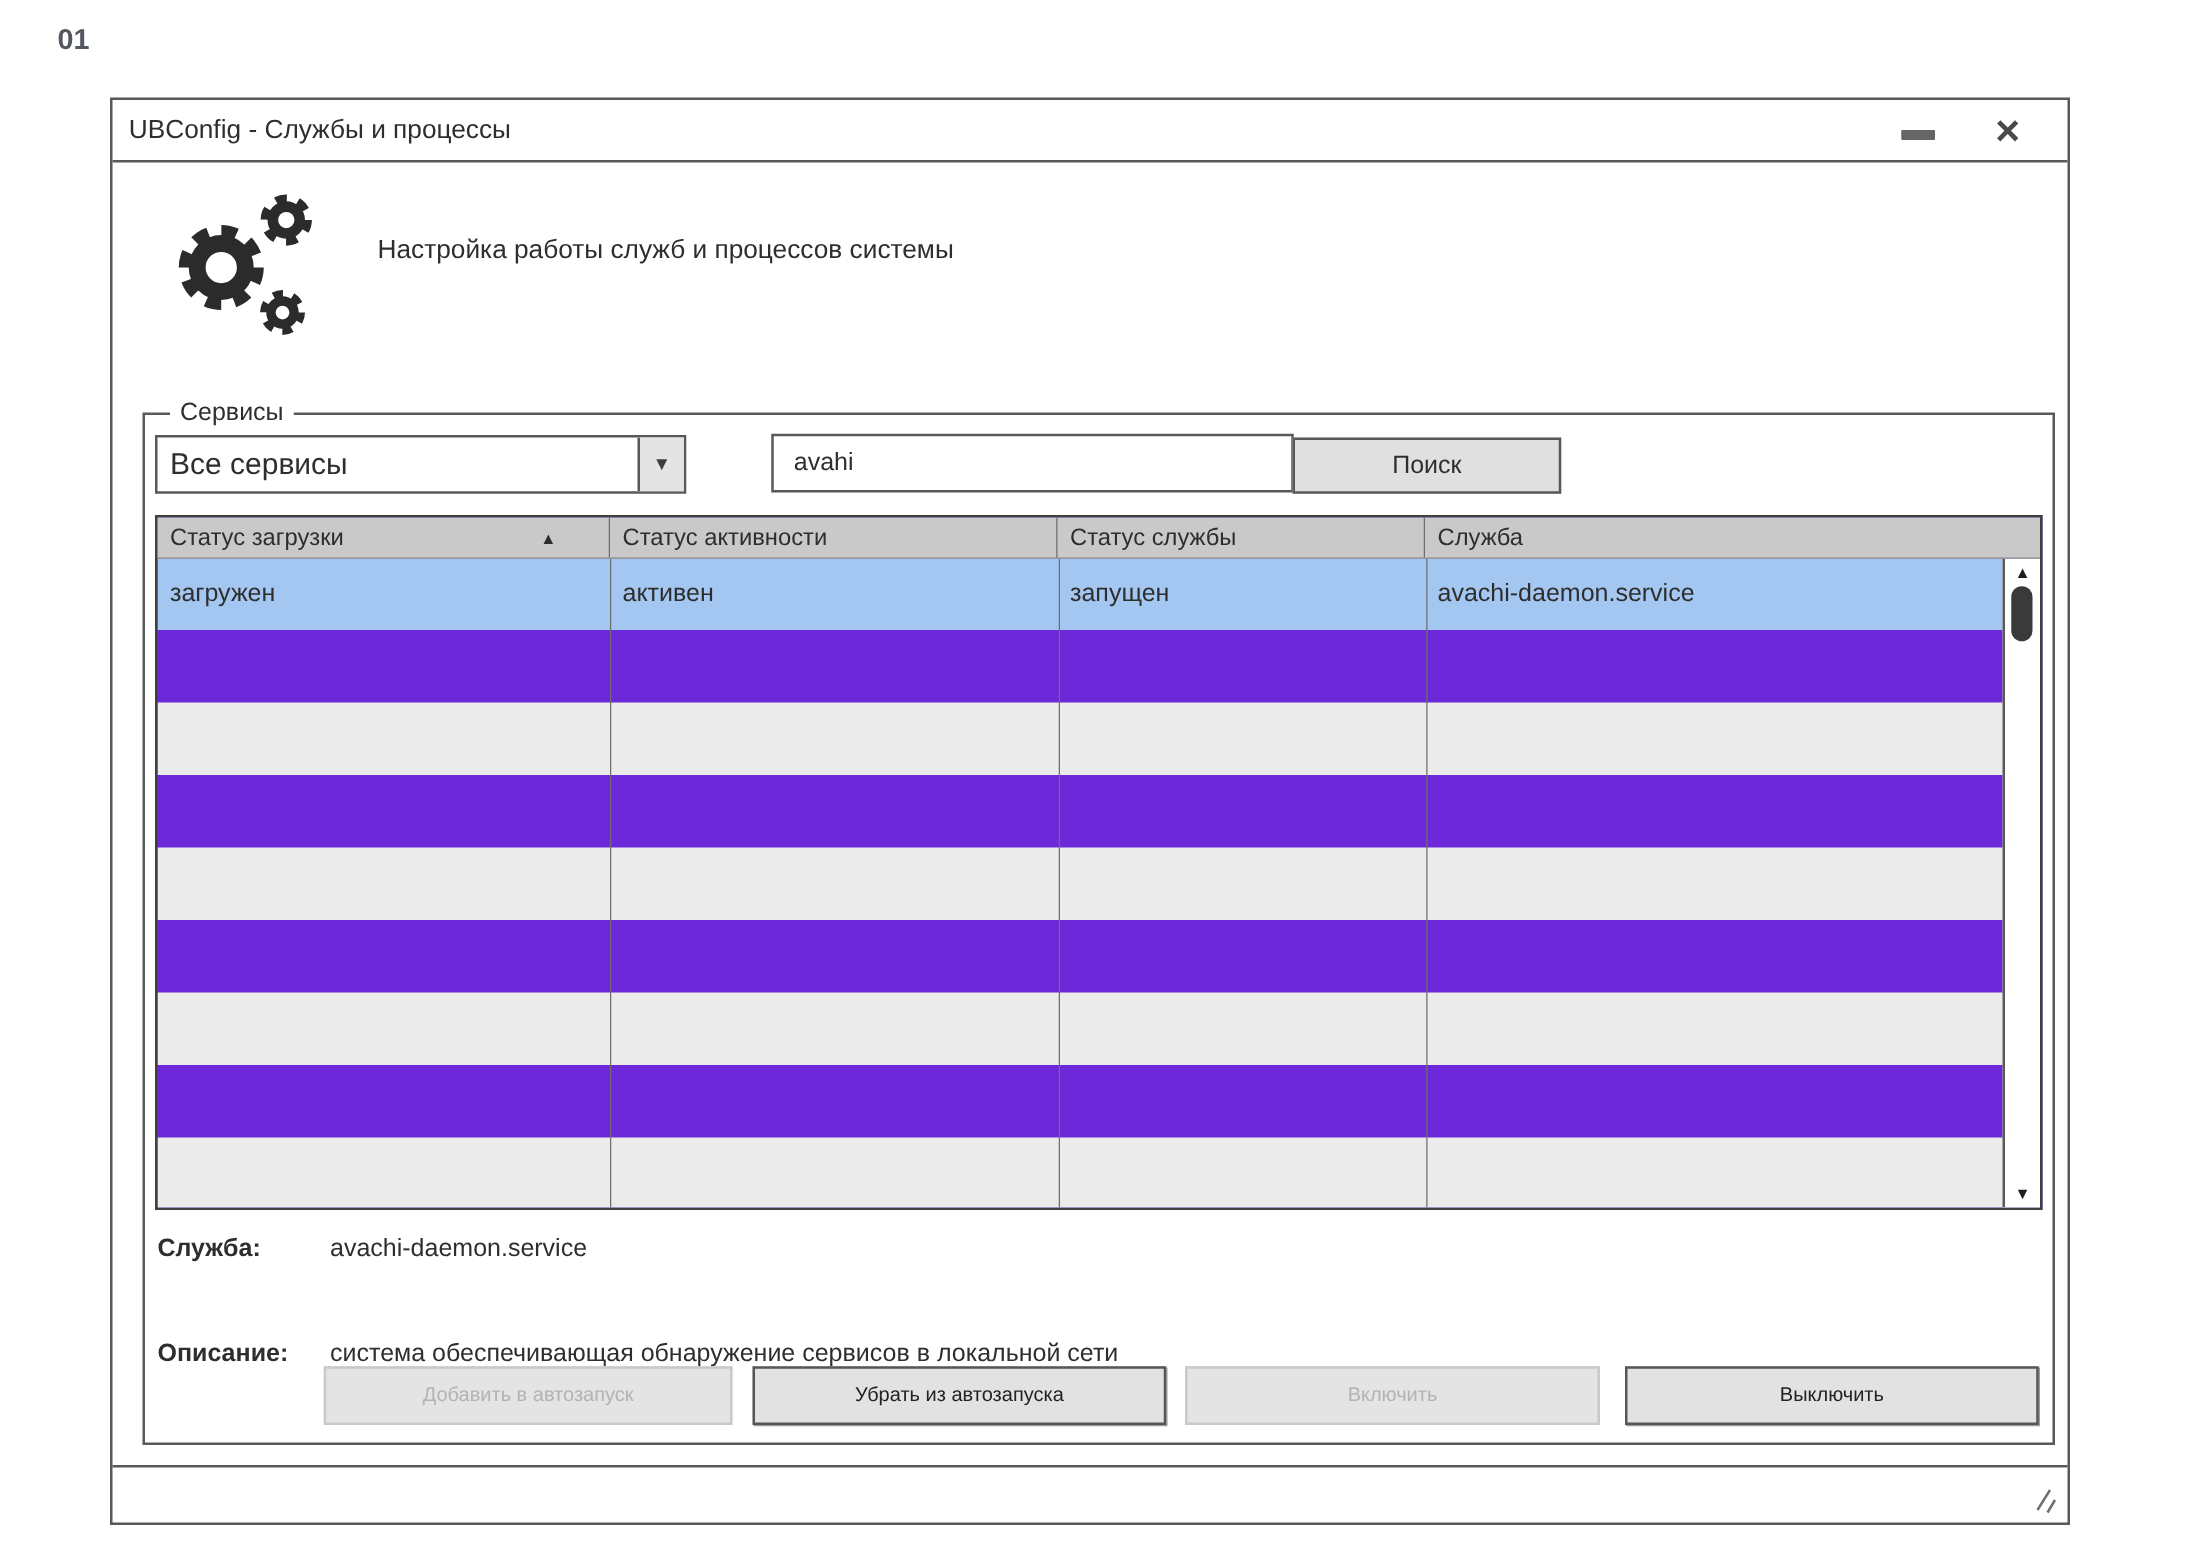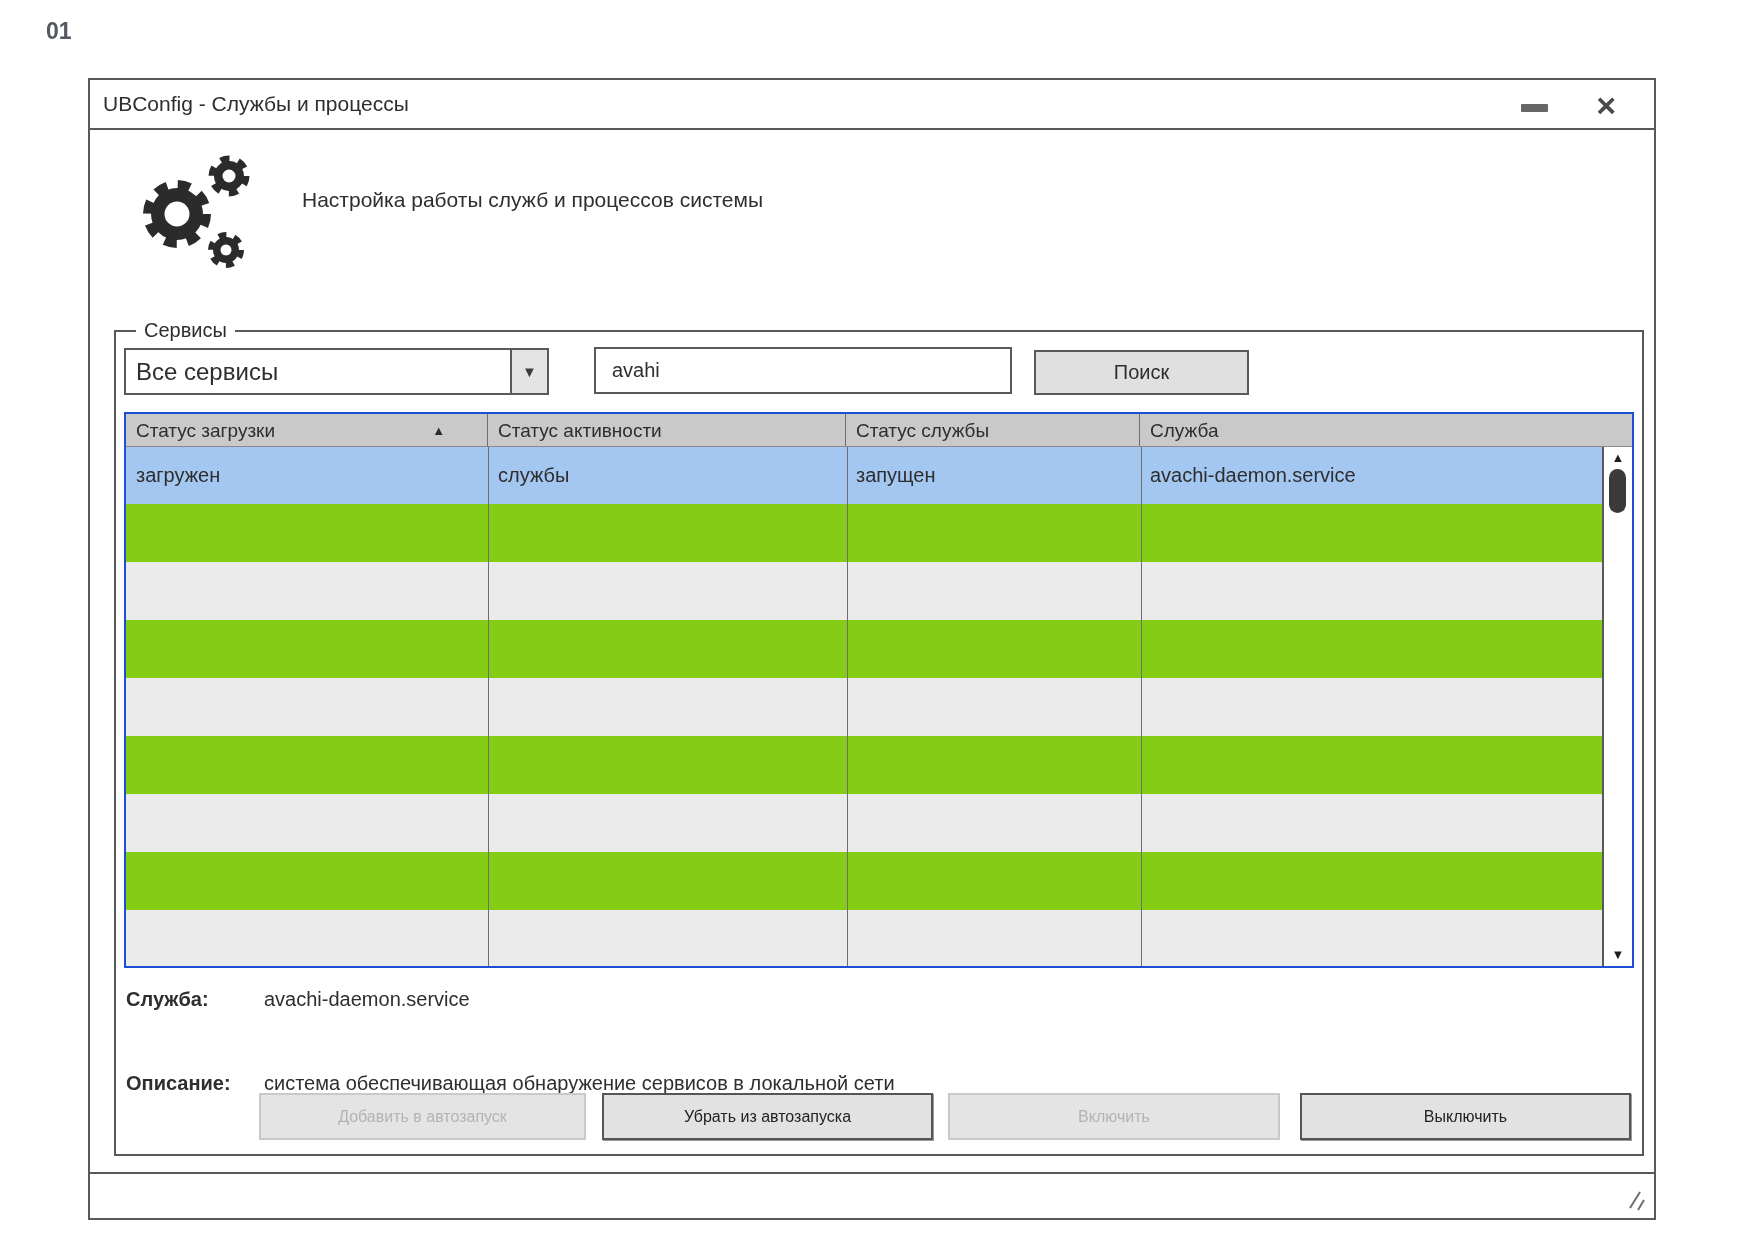--- a/index.html
+++ b/index.html
@@ -24,27 +24,27 @@
 
   
   .groupbox { position:absolute; left:24px; top:200px; width:1530px; height:826px; border:2px solid #58595b; }
   .legend { position:absolute; left:20px; top:-13px; background:#fff; padding:0 8px; font-size:20px; }
 
   
   .combo { position:absolute; left:8px; top:16px; width:425px; height:47px; border:2px solid #58595b; background:#fff; }
   .combo-value { position:absolute; left:10px; top:0; line-height:43px; font-size:24px; }
   .combo-btn { position:absolute; right:0; top:0; bottom:0; width:37px; background:#e4e4e4; border-left:2px solid #58595b; text-align:center; }
   .combo-btn span { font-size:15px; color:#3d3d3d; line-height:43px; }
-  .search-input { position:absolute; left:478px; top:15px; width:418px; height:47px; border:2px solid #58595b;
+  .search-input { position:absolute; left:501px; top:15px; width:418px; height:47px; border:2px solid #58595b;
                   font-size:20px; padding-left:16px; font-family:inherit; color:#2e2e2e; background:#fff; }
   .search-btn { position:absolute; left:918px; top:18px; width:215px; height:45px; background:#e0e0e0;
                 border:2px solid #58595b; text-align:center; line-height:41px; font-size:20px; cursor:default; }
 
   
-  .table { position:absolute; left:8px; top:80px; width:1510px; height:556px; border:2px solid #1d4ed8; background:#84cc16; }
+  .table { position:absolute; left:8px; top:80px; width:1510px; height:556px; border:2px solid #404040; background:#6d28d9; }
   .thead { display:flex; height:33px; background:#c9c9c9; border-bottom:1px solid #8a8a8a; }
   .th { font-size:19px; line-height:33px; padding-left:10px; position:relative; border-right:1px solid #6e6e6e; }
   .th:last-child { border-right:none; }
   .c1 { width:362px; } .c2 { width:358px; } .c3 { width:294px; } .c4 { flex:1; }
   .sort-arrow { position:absolute; right:42px; top:0; font-size:13px; line-height:33px; color:#2b2b2b; }
   .tbody { position:relative; height:519px; overflow:hidden; }
   .vline { position:absolute; top:0; bottom:0; width:1px; background:#6e6e6e; }
   .vline.v1 { left:362px; } .vline.v2 { left:721px; } .vline.v3 { left:1015px; }
   .row { display:flex; height:58px; }
   .row-selected { height:57px; background:#a4c7f1; }
@@ -129,21 +129,21 @@
             <div class="th c3">Статус службы</div>
             <div class="th c4">Служба</div>
           </div>
           <div class="tbody">
             <div class="vline v1"></div>
             <div class="vline v2"></div>
             <div class="vline v3"></div>
 
             <div class="row row-selected">
               <div class="td c1">загружен</div>
-              <div class="td c2">службы</div>
+              <div class="td c2">активен</div>
               <div class="td c3">запущен</div>
               <div class="td c4">avachi-daemon.service</div>
             </div>
             <div class="row"></div>
             <div class="row row-stripe"></div>
             <div class="row"></div>
             <div class="row row-stripe"></div>
             <div class="row"></div>
             <div class="row row-stripe"></div>
             <div class="row"></div>

